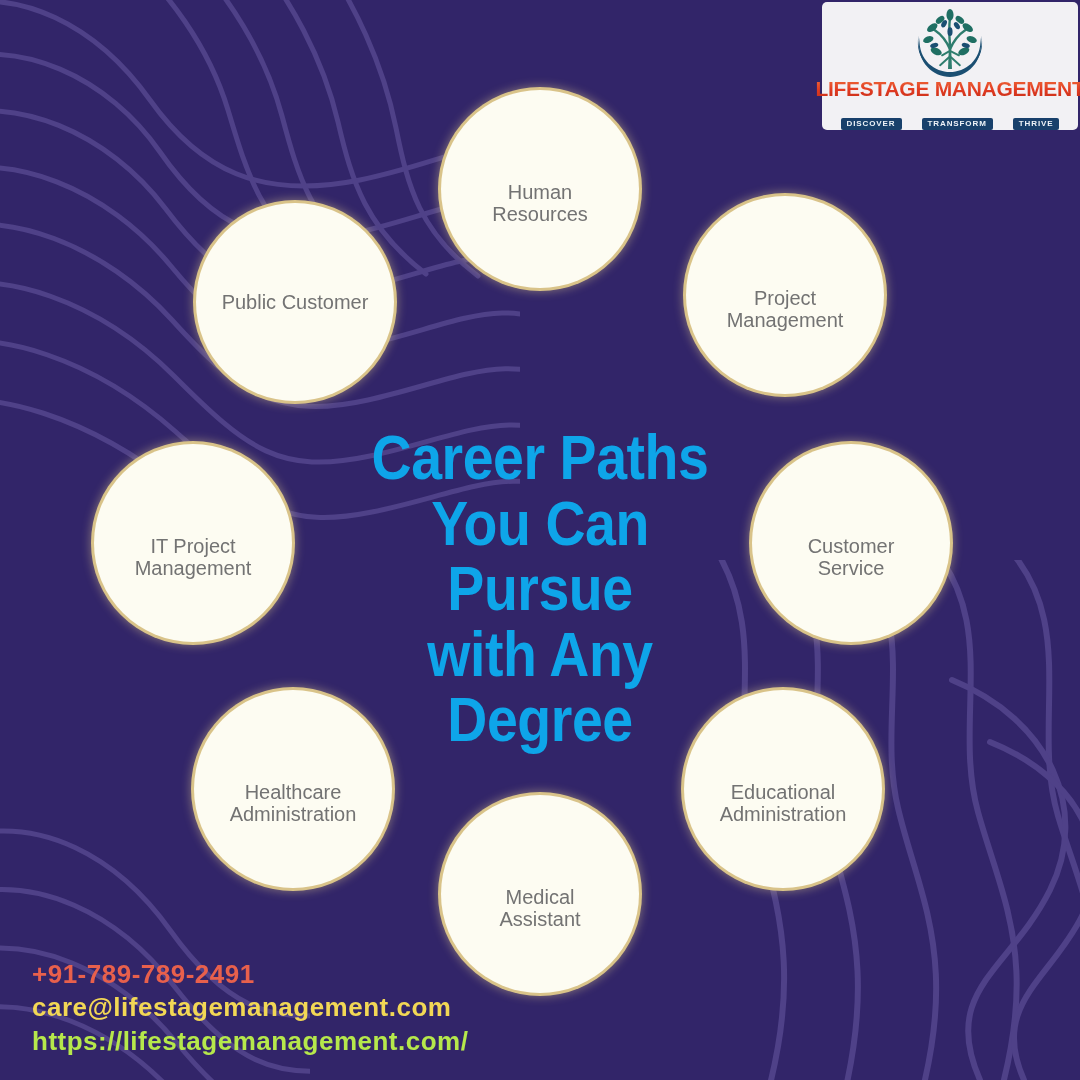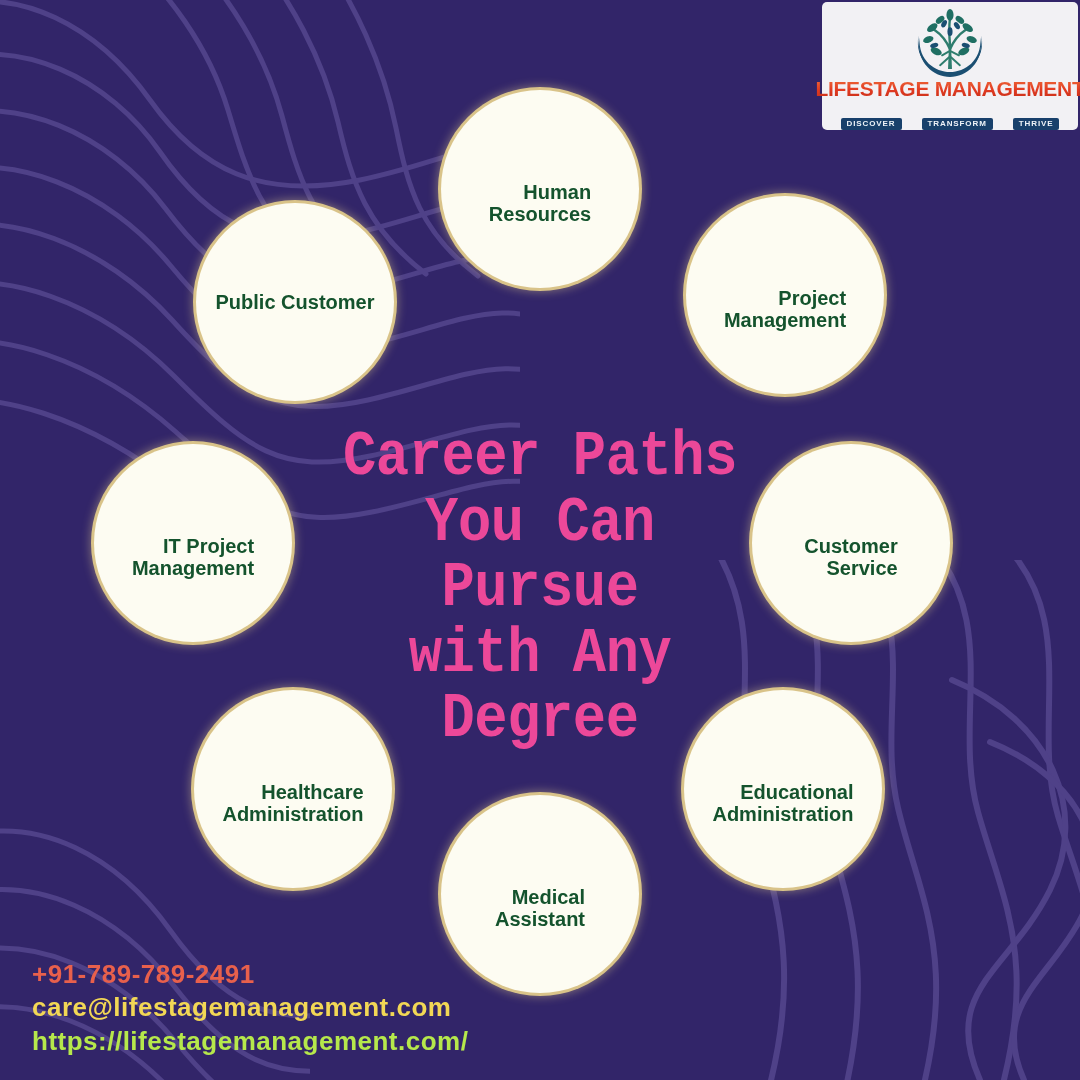--- a/index.html
+++ b/index.html
@@ -69,22 +69,22 @@
   }
 
   
   #headline {
     position:absolute;
     left:50%;
     top:425px;
     transform:translateX(-50%);
     width:460px;
     text-align:center;
-    color:#ec4899;
-    font-family:Liberation Mono, monospace;
+    color:#0ea5e9;
+    font-family:Liberation Sans, sans-serif;
     font-weight:bold;
     font-size:63px;
     line-height:1.04;
     letter-spacing:-0.5px;
     transform-origin:center top;
   }
   #headline .hl-line {
     display:block;
     transform:scaleX(0.88);
   }
@@ -94,29 +94,28 @@
     position:absolute;
     border-radius:50%;
     background:#fdfcf2;
     box-shadow:0 0 0 3px #d9c389, 0 0 10px 4px rgba(217,195,137,0.45);
     display:flex;
     align-items:center;
     justify-content:center;
     text-align:center;
   }
   .node-label {
-    color:#14532d;
+    color:#737373;
     font-family:"Liberation Sans", sans-serif;
-    font-weight:bold;
+    font-weight:normal;
     font-size:20px;
     line-height:1.12;
     padding:0 16px;
     position:relative;
     top:14px;
-    text-align:right;
   }
   .node.wide .node-label { font-size:20px; }
 
   
   #contact {
     position:absolute;
     left:32px;
     bottom:22px;
     font-family:Liberation Sans, sans-serif;
     font-weight:bold;

